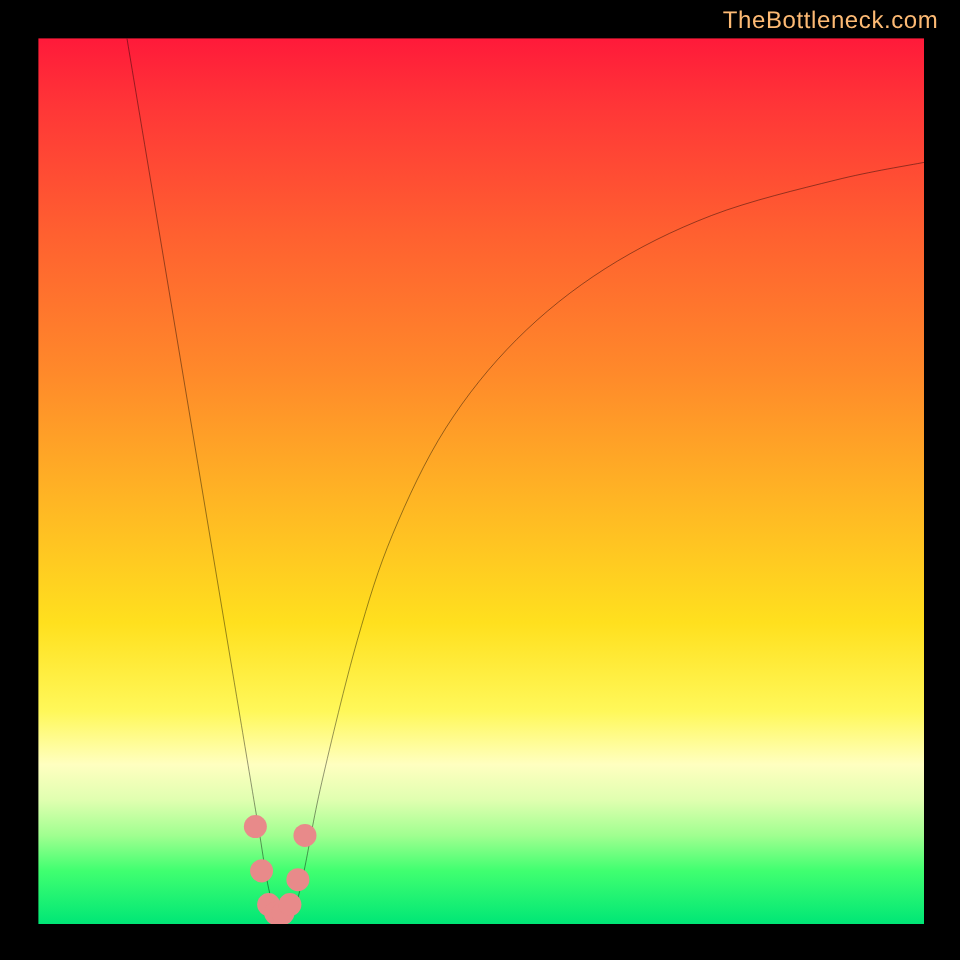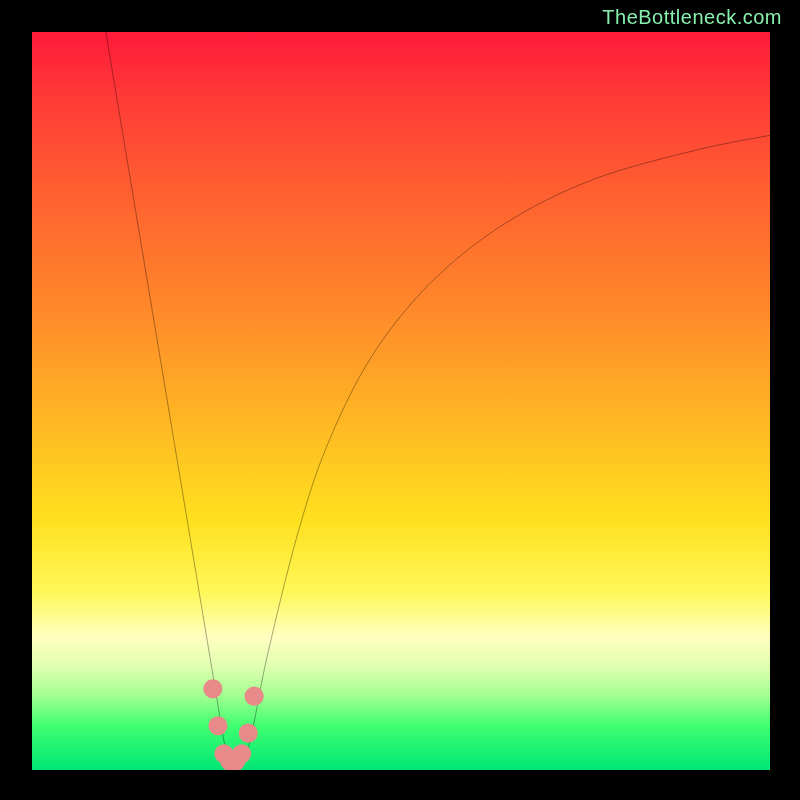--- a/index.html
+++ b/index.html
@@ -37,21 +37,21 @@
       #e0ffb0 86%,
       #a0ff90 90%,
       #40ff70 94%,
       #00e676 100%
     );
   }
   .watermark {
     position: absolute;
     top: 6px;
     right: 18px;
-    color: #86efac;
+    color: #fdba74;
     font-size: 20px;
     font-weight: 500;
     letter-spacing: 0.5px;
   }
   svg.curve {
     position: absolute;
     top: 0;
     left: 0;
     width: 738px;
     height: 738px;

